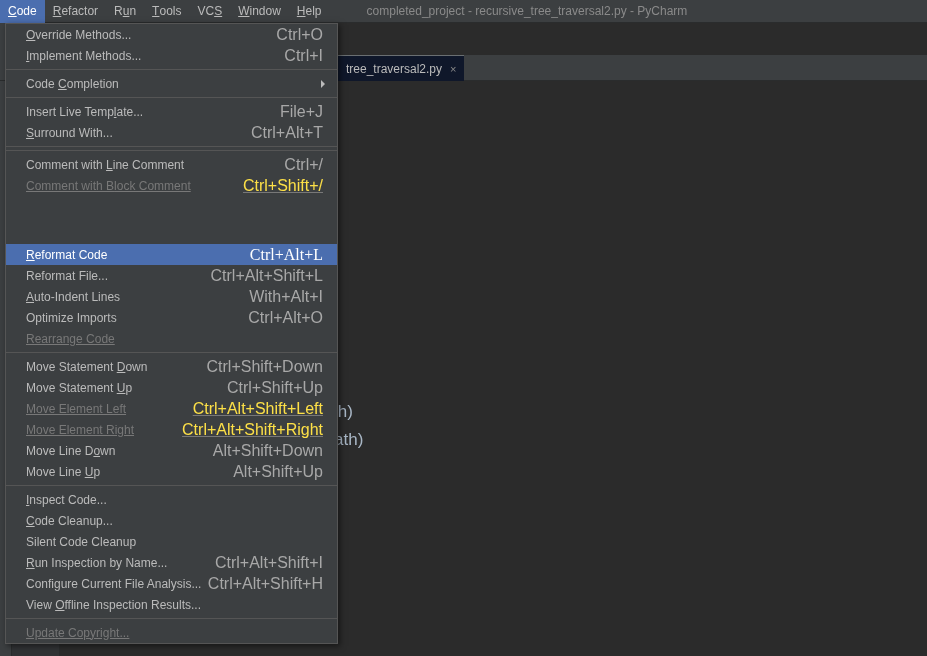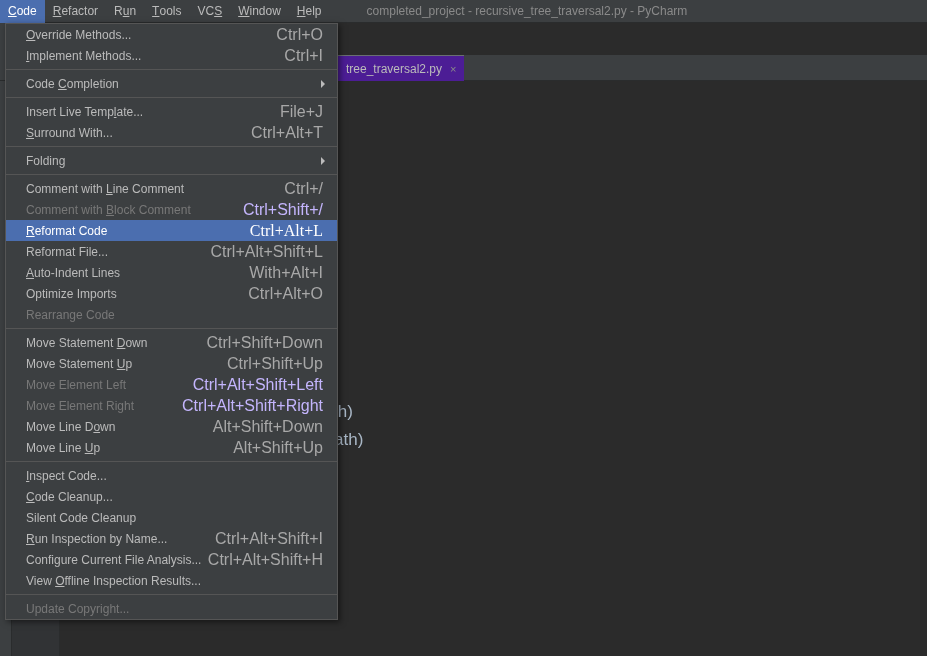--- a/index.html
+++ b/index.html
@@ -32,21 +32,21 @@
     position: absolute;
     left: 0; top: 55px;
     width: 927px; height: 26px;
     background: #3c3f41;
     border-bottom: 1px solid #2a2c2d;
   }
   .tab {
     position: absolute;
     left: 338px; top: 0;
     height: 26px;
-    background: #4c1d95;
+    background: #0f172a;
     color: #bbbbbb;
     font-size: 12px;
     display: flex;
     align-items: center;
     padding: 0 8px;
     border-top: 1px solid #6a6f72;
   }
   .tab .close { margin-left: 8px; color: #8a8a8a; font-size: 11px; }
 
   
@@ -93,27 +93,27 @@
     color: #bbbbbb;
   }
   .dropdown .row {
     height: 21px;
     display: flex;
     align-items: center;
     justify-content: space-between;
     padding: 0 14px 0 20px;
     position: relative;
   }
-  .dropdown .row.hl { background: #4b6eaf; color: #ffffff; }
-  .dropdown .row.disabled { color: #787878; }
+  .dropdown .row.hl { background: #4b6eaf; color: #ffffff; margin-top: 48px; }
+  .dropdown .row.disabled { color: #787878; text-decoration: underline; }
   .dropdown .sep { height: 1px; background: #555555; margin: 3px 0; }
   .dropdown .lbl { white-space: nowrap; }
   .dropdown .sc { white-space: nowrap; color: #a8a8a8; font-size: 16px; }
   .dropdown .row.hl .sc { color: #ffffff; font-family: Liberation Serif, serif; }
-  .dropdown .row.disabled .sc { color: #c4b5fd; text-align: center; }
+  .dropdown .row.disabled .sc { color: #fde047; text-align: center; }
   .dropdown .sub::after {
     content: '';
     position: absolute;
     right: 8px; top: 50%;
     transform: translateY(-50%);
     border: 4px solid transparent;
     border-left-color: #bbbbbb;
   }
 </style>
 </head>
@@ -158,23 +158,20 @@
       <div class="sep"></div>
       <div class="row">
         <span class="lbl">Insert Live Temp<span class="mn">l</span>ate...</span>
         <span class="sc">File+J</span>
       </div>
       <div class="row">
         <span class="lbl"><span class="mn">S</span>urround With...</span>
         <span class="sc">Ctrl+Alt+T</span>
       </div>
       <div class="sep"></div>
-      <div class="row sub">
-        <span class="lbl">Folding</span>
-      </div>
       <div class="sep"></div>
       <div class="row">
         <span class="lbl">Comment with <span class="mn">L</span>ine Comment</span>
         <span class="sc">Ctrl+/</span>
       </div>
       <div class="row disabled">
         <span class="lbl">Comment with <span class="mn">B</span>lock Comment</span>
         <span class="sc">Ctrl+Shift+/</span>
       </div>
       <div class="row hl">

